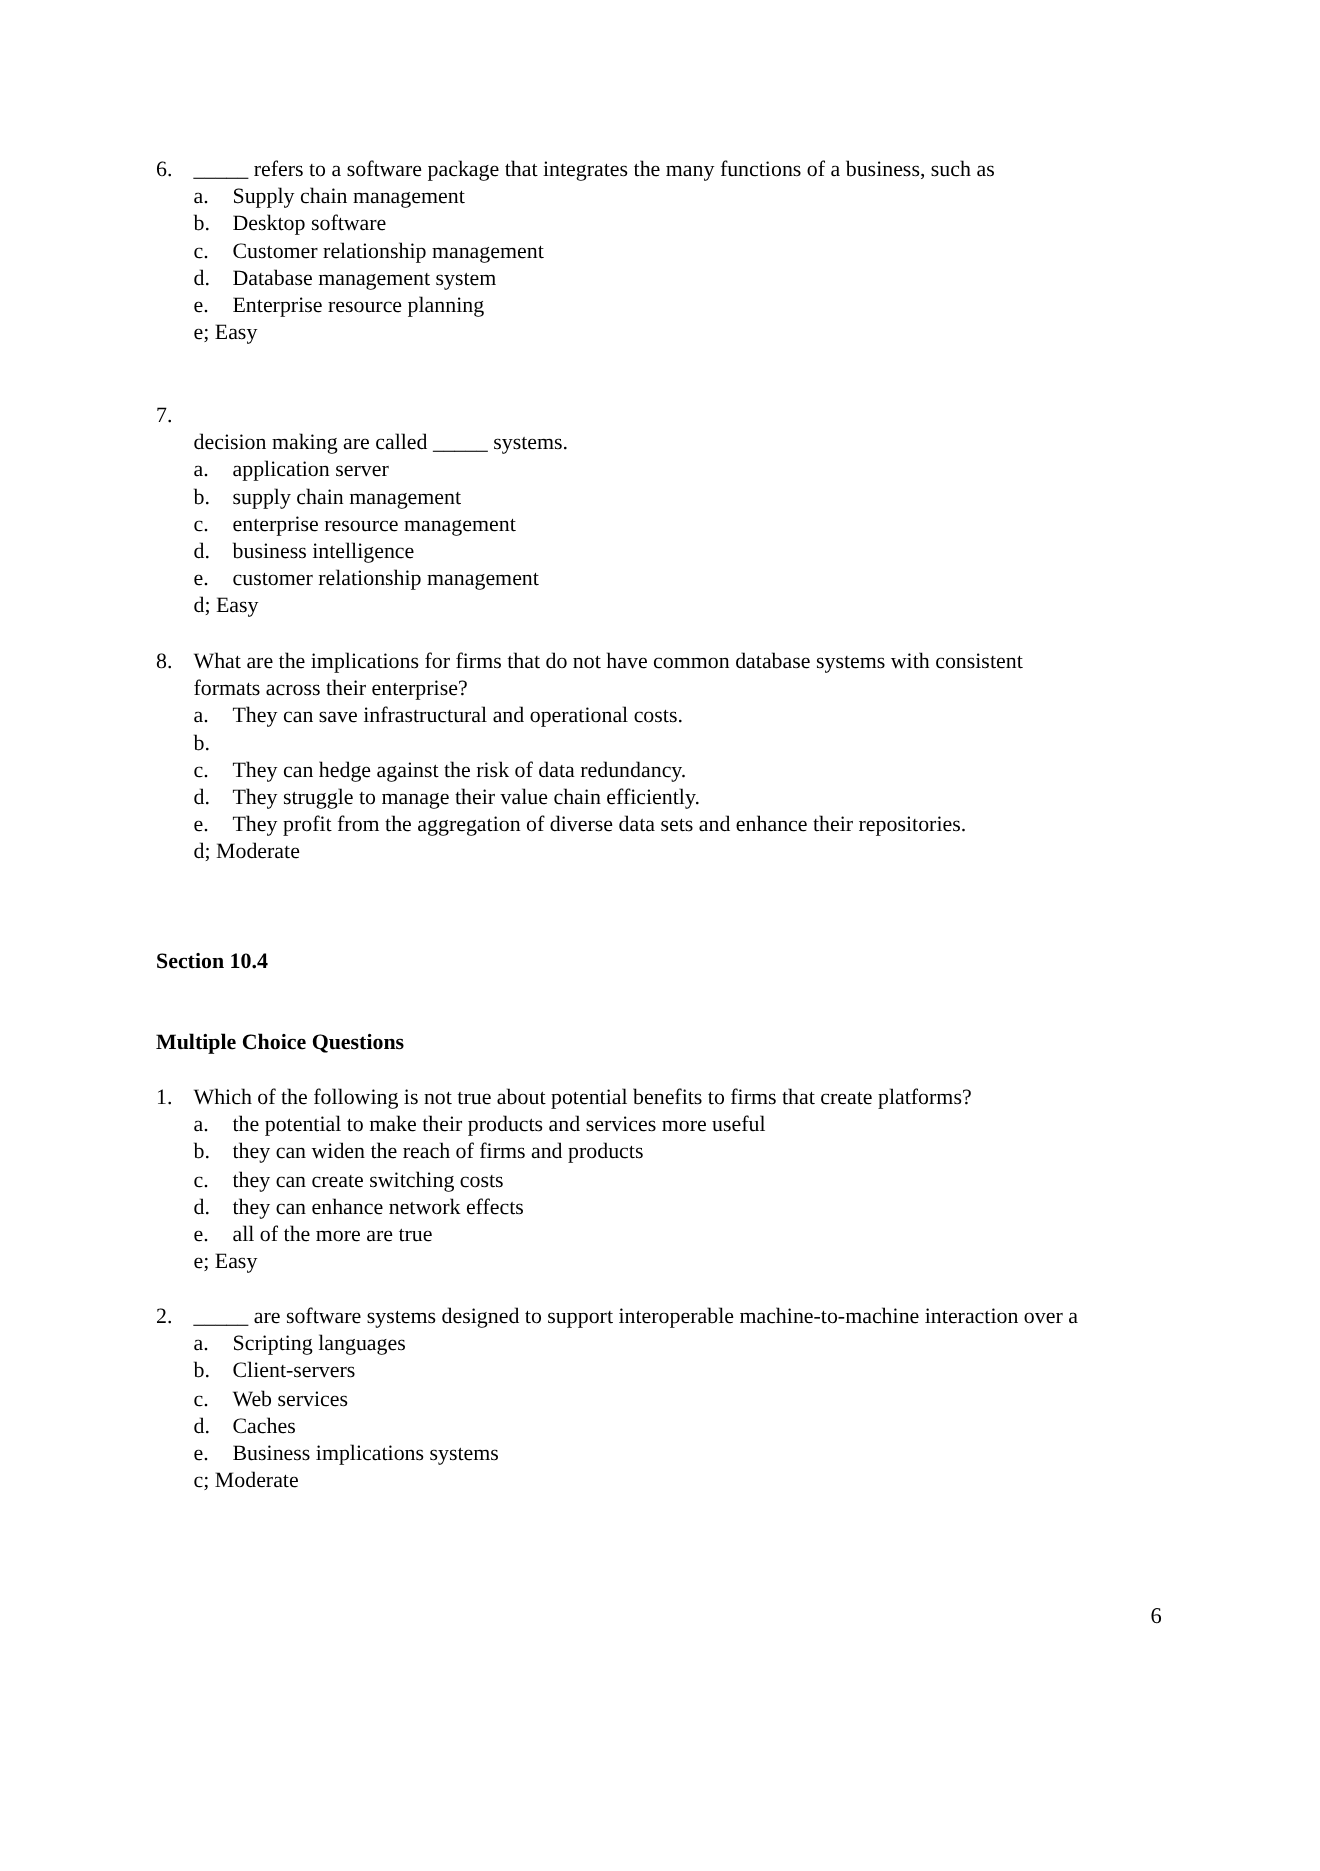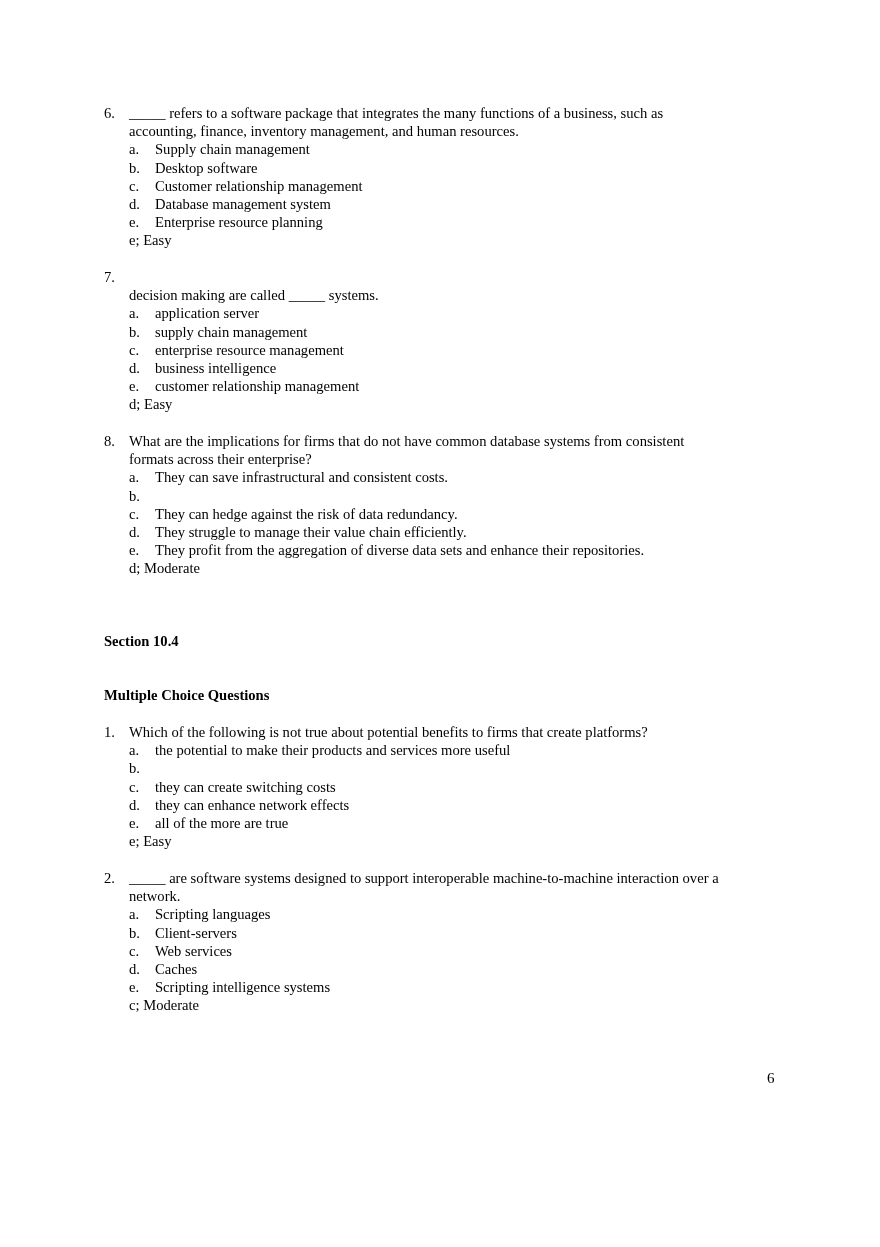--- a/index.html
+++ b/index.html
@@ -21,23 +21,20 @@
 </style>
 </head>
 <body>
 
 <div class="page">
 
   <div class="q" style="top:104px;">
     <div class="line">
         <span class="qnum">6.</span>
         <span class="qtext">_____ refers to a software package that integrates the many functions of a business, such as</span>
-      </div>
-    <div class="line">
-        <span class="qtext">accounting, finance, inventory management, and human resources.</span>
       </div>
     <div class="line">
         <span class="optletter">a.</span>
         <span class="opttext">Supply chain management</span>
       </div>
     <div class="line">
         <span class="optletter">b.</span>
         <span class="opttext">Desktop software</span>
       </div>
     <div class="line">
@@ -85,28 +82,28 @@
         <span class="opttext">customer relationship management</span>
       </div>
     <div class="line">
         <span class="answer">d; Easy</span>
       </div>
   </div>
 
   <div class="q" style="top:432px;">
     <div class="line">
         <span class="qnum">8.</span>
-        <span class="qtext">What are the implications for firms that do not have common database systems from consistent</span>
+        <span class="qtext">What are the implications for firms that do not have common database systems with consistent</span>
       </div>
     <div class="line">
         <span class="qtext">formats across their enterprise?</span>
       </div>
     <div class="line">
         <span class="optletter">a.</span>
-        <span class="opttext">They can save infrastructural and consistent costs.</span>
+        <span class="opttext">They can save infrastructural and operational costs.</span>
       </div>
     <div class="line">
         <span class="optletter">b.</span>
       </div>
     <div class="line">
         <span class="optletter">c.</span>
         <span class="opttext">They can hedge against the risk of data redundancy.</span>
       </div>
     <div class="line">
         <span class="optletter">d.</span>
@@ -128,20 +125,21 @@
     <div class="line">
         <span class="qnum">1.</span>
         <span class="qtext">Which of the following is not true about potential benefits to firms that create platforms?</span>
       </div>
     <div class="line">
         <span class="optletter">a.</span>
         <span class="opttext">the potential to make their products and services more useful</span>
       </div>
     <div class="line">
         <span class="optletter">b.</span>
+        <span class="opttext">they can widen the reach of firms and products</span>
       </div>
     <div class="line">
         <span class="optletter">c.</span>
         <span class="opttext">they can create switching costs</span>
       </div>
     <div class="line">
         <span class="optletter">d.</span>
         <span class="opttext">they can enhance network effects</span>
       </div>
     <div class="line">
@@ -152,41 +150,38 @@
         <span class="answer">e; Easy</span>
       </div>
   </div>
 
   <div class="q" style="top:869px;">
     <div class="line">
         <span class="qnum">2.</span>
         <span class="qtext">_____ are software systems designed to support interoperable machine-to-machine interaction over a</span>
       </div>
     <div class="line">
-        <span class="qtext">network.</span>
-      </div>
-    <div class="line">
         <span class="optletter">a.</span>
         <span class="opttext">Scripting languages</span>
       </div>
     <div class="line">
         <span class="optletter">b.</span>
         <span class="opttext">Client-servers</span>
       </div>
     <div class="line">
         <span class="optletter">c.</span>
         <span class="opttext">Web services</span>
       </div>
     <div class="line">
         <span class="optletter">d.</span>
         <span class="opttext">Caches</span>
       </div>
     <div class="line">
         <span class="optletter">e.</span>
-        <span class="opttext">Scripting intelligence systems</span>
+        <span class="opttext">Business implications systems</span>
       </div>
     <div class="line">
         <span class="answer">c; Moderate</span>
       </div>
   </div>
 
   <div class="pagenum">6</div>
 </div>
 
 </body></html>

